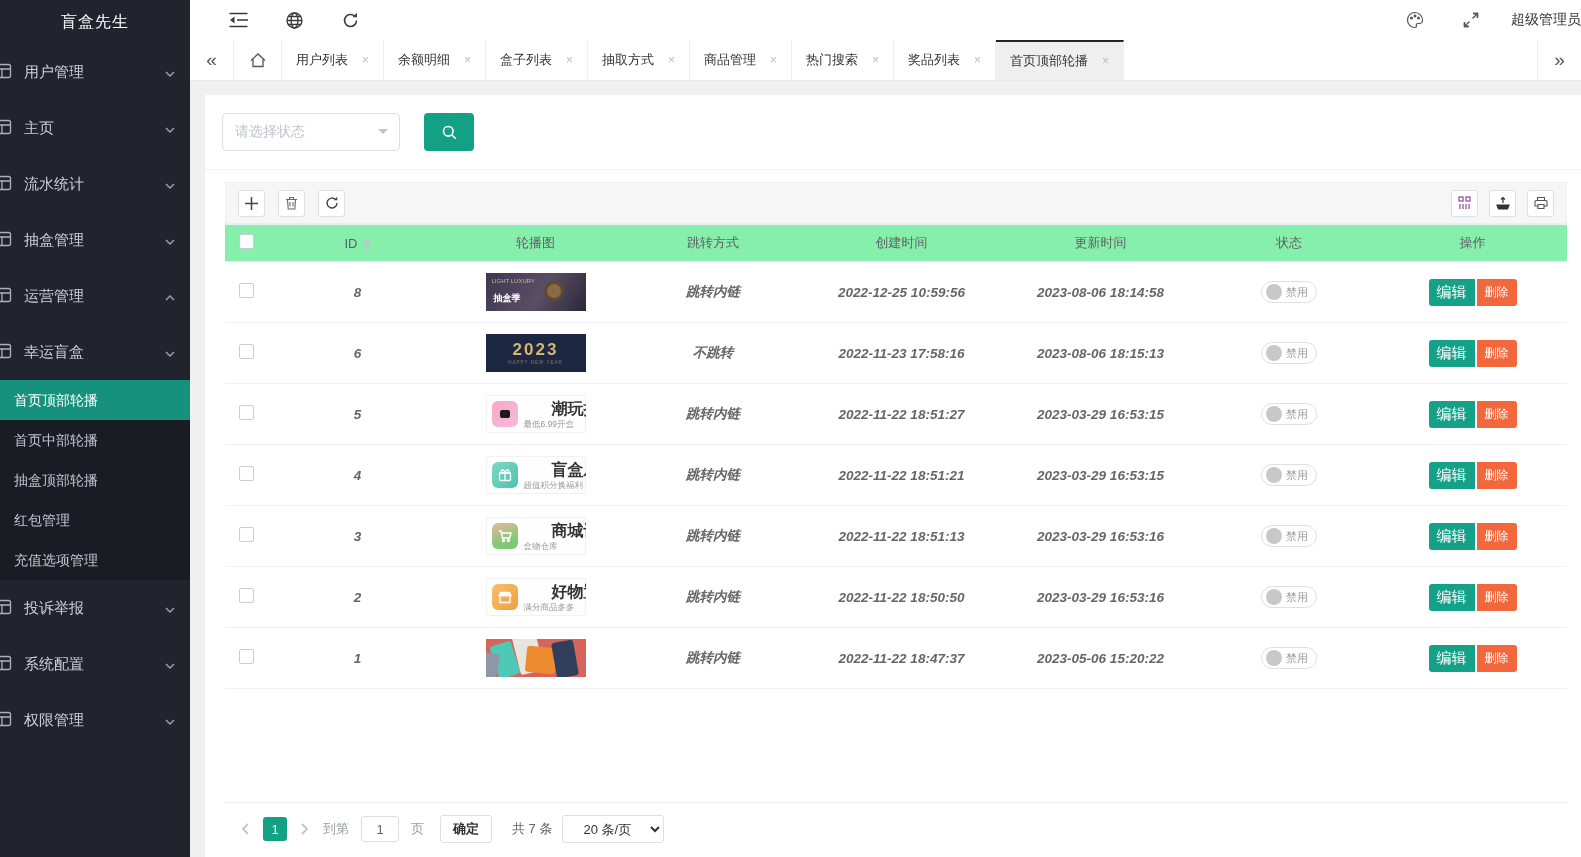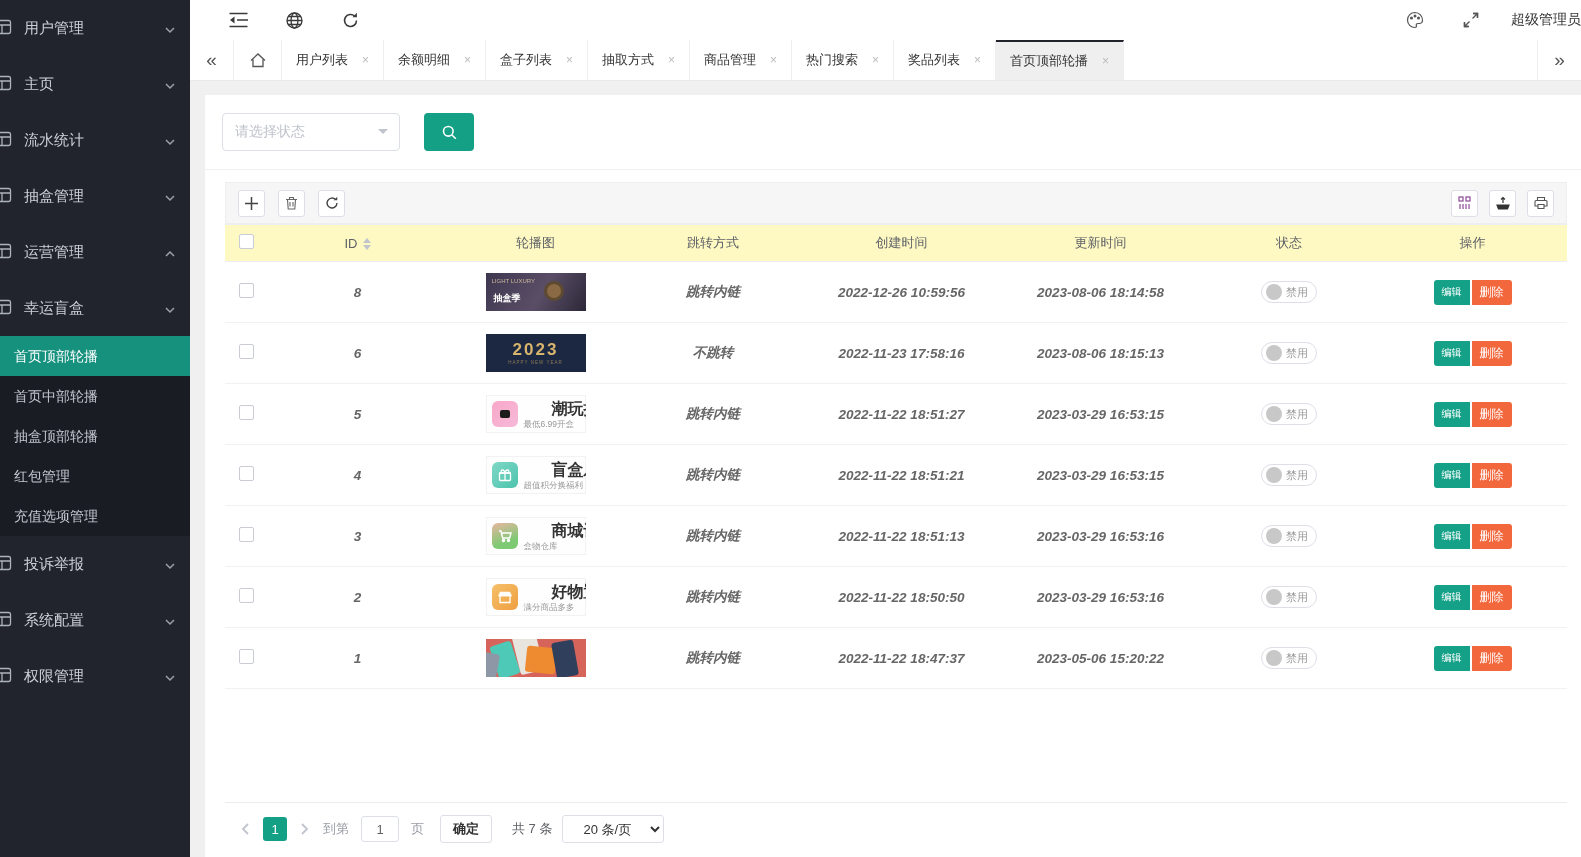--- a/index.html
+++ b/index.html
@@ -45,21 +45,21 @@
   .status-select .sel-label { flex:1; }
   .search-btn { width:50px; height:38px; margin-left:24px; background:#14a085; border:none; border-radius:4px; display:flex; align-items:center; justify-content:center; cursor:pointer; color:#fff; }
 
   .panel-body { padding:12px 14px 0 20px; flex:1; min-height:0; display:flex; flex-direction:column; }
   .toolbar { background:#f6f6f7; border:1px solid #eeeef0; height:42px; display:flex; align-items:center; padding:0 12px; flex-shrink:0; }
   .tool-btn { width:27px; height:27px; background:#fff; border:1px solid #dcdfe6; border-radius:3px; display:flex; align-items:center; justify-content:center; cursor:pointer; margin-right:13px; color:#555; }
   .toolbar-right { margin-left:auto; display:flex; }
   .toolbar-right .tool-btn { margin-right:0; margin-left:11px; }
 
   table { width:100%; border-collapse:collapse; table-layout:fixed; }
-  thead th { height:37px; background:#fef9c3; border-bottom:1px solid #ebeef5; border-top:1px solid #ebeef5; font-weight:normal; color:#5c5f66; font-size:13px; text-align:center; }
+  thead th { height:37px; background:#86efac; border-bottom:1px solid #ebeef5; border-top:1px solid #ebeef5; font-weight:normal; color:#5c5f66; font-size:13px; text-align:center; }
   tbody td { height:61px; border-bottom:1px solid #f1f1f1; text-align:center; vertical-align:middle; }
   .cell-text { font-style:italic; font-weight:bold; color:#666; font-size:13.5px; }
   .col-check { width:43px; } .col-id { width:179px; } .col-banner { width:177px; }
   .col-jump { width:178px; } .col-time { width:199px; } .col-status { width:178px; } .col-op { width:auto; }
   .checkbox { width:15px; height:15px; border:1px solid #c9ccd4; border-radius:2px; background:#fff; display:inline-block; cursor:pointer; }
   .sort-caret { display:inline-flex; flex-direction:column; margin-left:5px; vertical-align:middle; }
   .sort-caret i { width:0; height:0; border-left:4px solid transparent; border-right:4px solid transparent; }
   .sort-caret .up { border-bottom:5px solid #c0c4cc; margin-bottom:2px; }
   .sort-caret .dn { border-top:5px solid #c0c4cc; }
 
@@ -82,39 +82,40 @@
   .ny-year { color:#d8b56c; font-size:17px; font-weight:bold; letter-spacing:2px; line-height:1; }
   .ny-sub { color:#8d7c55; font-size:4.5px; letter-spacing:1px; margin-top:2px; }
   .banner.phones { background:#d6645a; }
   .ph { position:absolute; border-radius:3px; }
 
   
   .toggle { width:56px; height:22px; border:1px solid #dcdfe6; border-radius:11px; display:inline-flex; align-items:center; padding:0 4px; background:#fff; cursor:pointer; }
   .toggle-dot { width:16px; height:16px; border-radius:50%; background:#c8c8c8; margin-right:4px; flex-shrink:0; }
   .toggle-label { font-size:11px; color:#999; }
   .op-group { display:inline-flex; }
-  .btn-edit { background:#15a188; color:#fff; border:none; font-size:10px; padding:4px 8px; border-radius:3px 0 0 3px; cursor:pointer; }
+  .btn-edit { background:#15a188; color:#fff; border:none; font-size:15px; padding:4px 8px; border-radius:3px 0 0 3px; cursor:pointer; }
   .btn-del { background:#f2673c; color:#fff; border:none; font-size:12px; padding:4px 8px; border-radius:0 3px 3px 0; cursor:pointer; margin-left:2px; }
 
   
   .pagination { margin:0 14px 0 20px; border-top:1px solid #ececec; padding:12px 0 14px 8px; display:flex; align-items:center; flex-shrink:0; color:#606266; }
   .pg-arrow { width:24px; height:24px; display:flex; align-items:center; justify-content:center; color:#b6b9c0; cursor:pointer; }
   .pg-num { min-width:24px; height:24px; background:#14a085; color:#fff; border-radius:3px; display:flex; align-items:center; justify-content:center; font-size:13px; margin:0 6px; cursor:pointer; }
   .pg-text { color:#9a9da5; margin:0 6px; font-size:13px; }
   .pg-input { width:38px; height:26px; border:1px solid #dcdfe6; border-radius:3px; text-align:center; font-size:13px; color:#606266; margin:0 6px; }
   .pg-confirm { height:28px; padding:0 12px; background:#fff; border:1px solid #dcdfe6; border-radius:3px; font-size:13px; color:#333; font-weight:bold; cursor:pointer; margin:0 10px; }
   .pg-total { font-size:13px; color:#606266; margin:0 10px; }
   .pg-size { height:28px; border:1px solid #dcdfe6; border-radius:3px; font-size:13px; color:#333; padding:0 16px; background:#fff; cursor:pointer; font-family:inherit; }
 </style>
 </head>
 <body>
 
 <div class="app">
 
   <aside class="sidebar">
+    <div class="sidebar-title">盲盒先生</div>
     <ul class="menu" id="menu">
         <li class="menu-item">
           <span class="mi-icon"><svg width="16" height="16" viewBox="0 0 16 16" fill="none" stroke="currentColor" stroke-width="1.3">
               <rect x="1.5" y="1.5" width="13" height="13" rx="2"></rect>
               <path d="M1.5 6h13M6 6v8"></path>
             </svg></span>
           <span class="mi-label">用户管理</span>
           <span class="mi-caret"><svg width="12" height="12" viewBox="0 0 12 12" fill="none" stroke="currentColor" stroke-width="1.5">
               <path d="M2 4l4 4 4-4"></path>
             </svg></span>
@@ -375,21 +376,21 @@
                   <td><span class="checkbox"></span></td>
                   <td><span class="cell-text">8</span></td>
                   <td>
                     <div class="banner camera">
                       <div class="cam-lux">LIGHT LUXURY</div>
                       <div class="cam-lens"></div>
                       <div class="cam-title">抽盒季</div>
                     </div>
                   </td>
                   <td><span class="cell-text">跳转内链</span></td>
-                  <td><span class="cell-text">2022-12-26 10:59:56</span></td>
+                  <td><span class="cell-text">2022-12-25 10:59:56</span></td>
                   <td><span class="cell-text">2023-08-06 18:14:58</span></td>
                   <td><span class="toggle">
                       <span class="toggle-dot"></span>
                       <span class="toggle-label">禁用</span>
                     </span></td>
                   <td><span class="op-group">
                       <button class="btn-edit">编辑</button>
                       <button class="btn-del">删除</button>
                     </span></td>
                 </tr>

